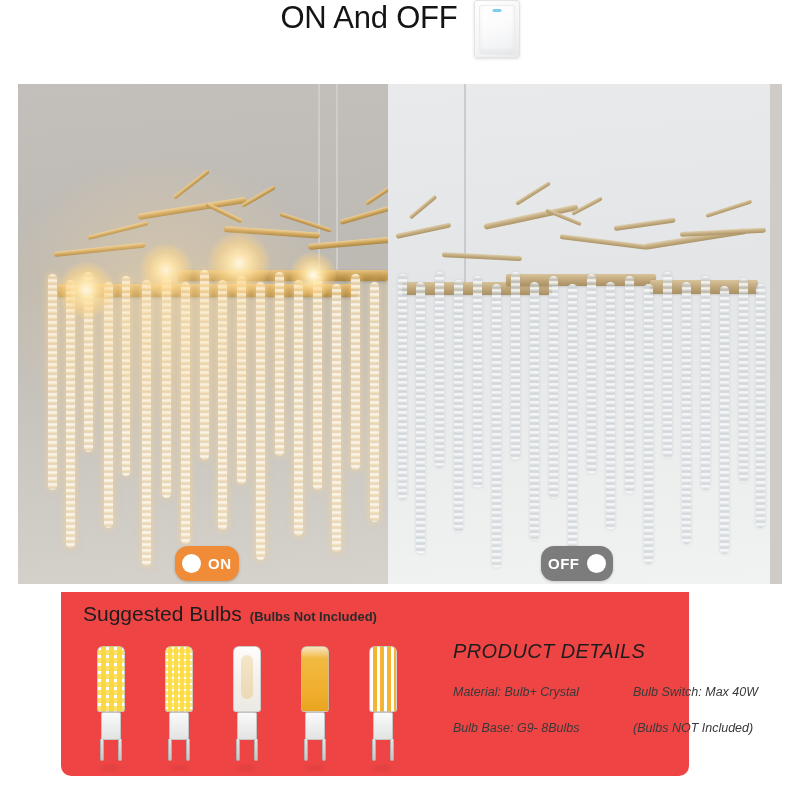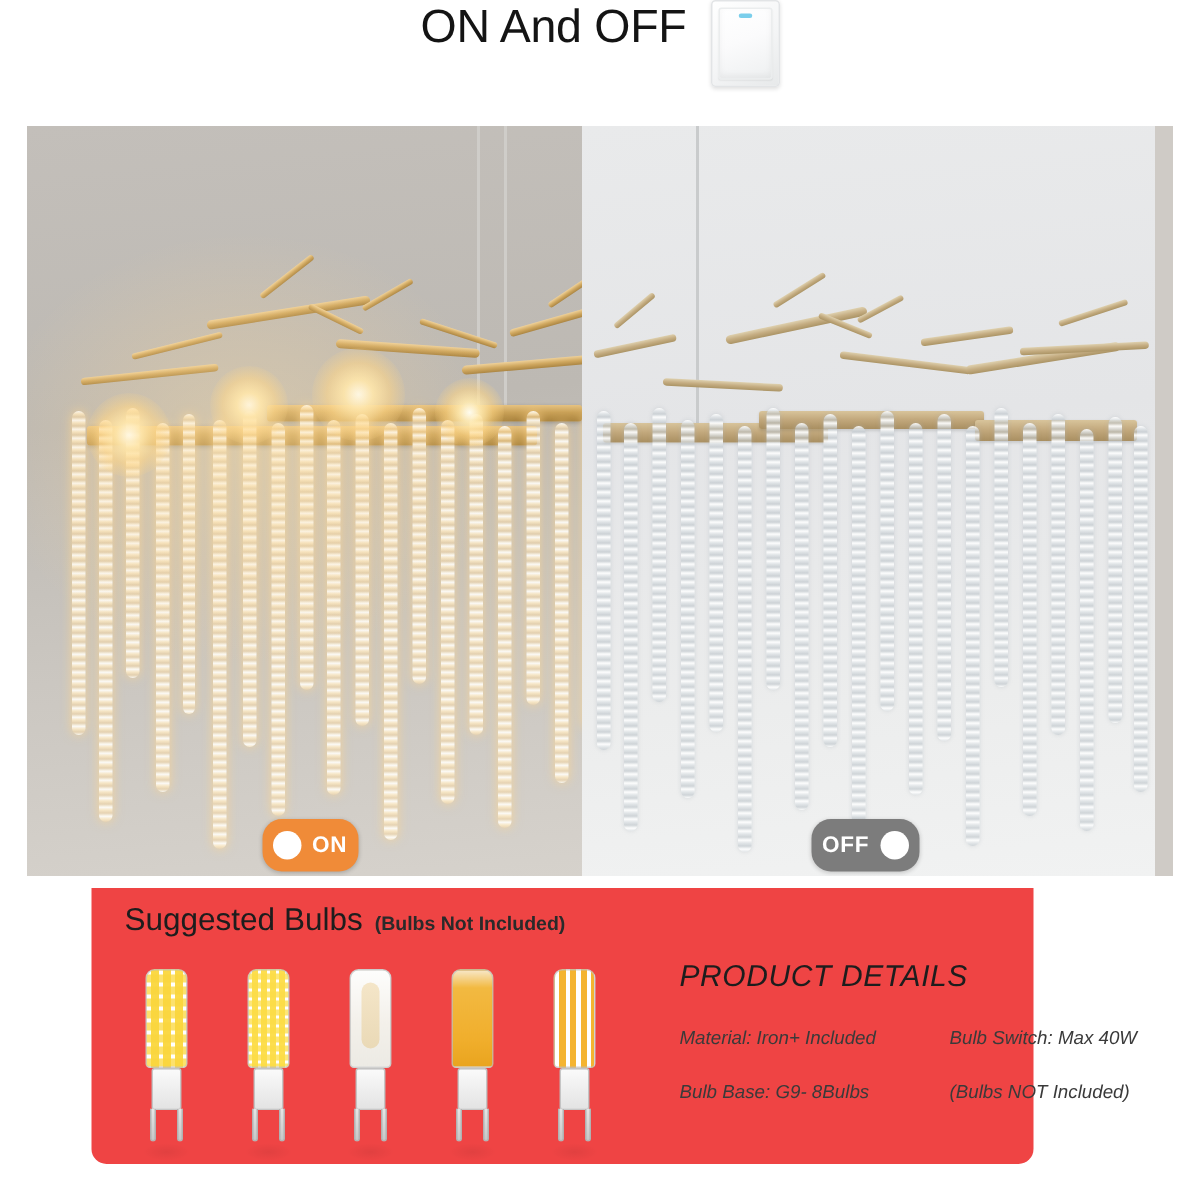--- a/index.html
+++ b/index.html
@@ -362,20 +362,20 @@
         <div class="base"></div>
         <div class="pin l"></div>
         <div class="pin r"></div>
         <div class="refl"></div>
       </div>
     </div>
 
     <div class="details">
       <div class="details-title">PRODUCT DETAILS</div>
       <div class="spec-grid">
-        <div class="spec">Material: Iron+ Included</div>
+        <div class="spec">Material: Bulb+ Crystal</div>
         <div class="spec">Bulb Switch: Max 40W</div>
         <div class="spec">Bulb Base: G9- 8Bulbs</div>
         <div class="spec">(Bulbs NOT Included)</div>
       </div>
     </div>
   </div>
 </div>
 
 </body></html>

